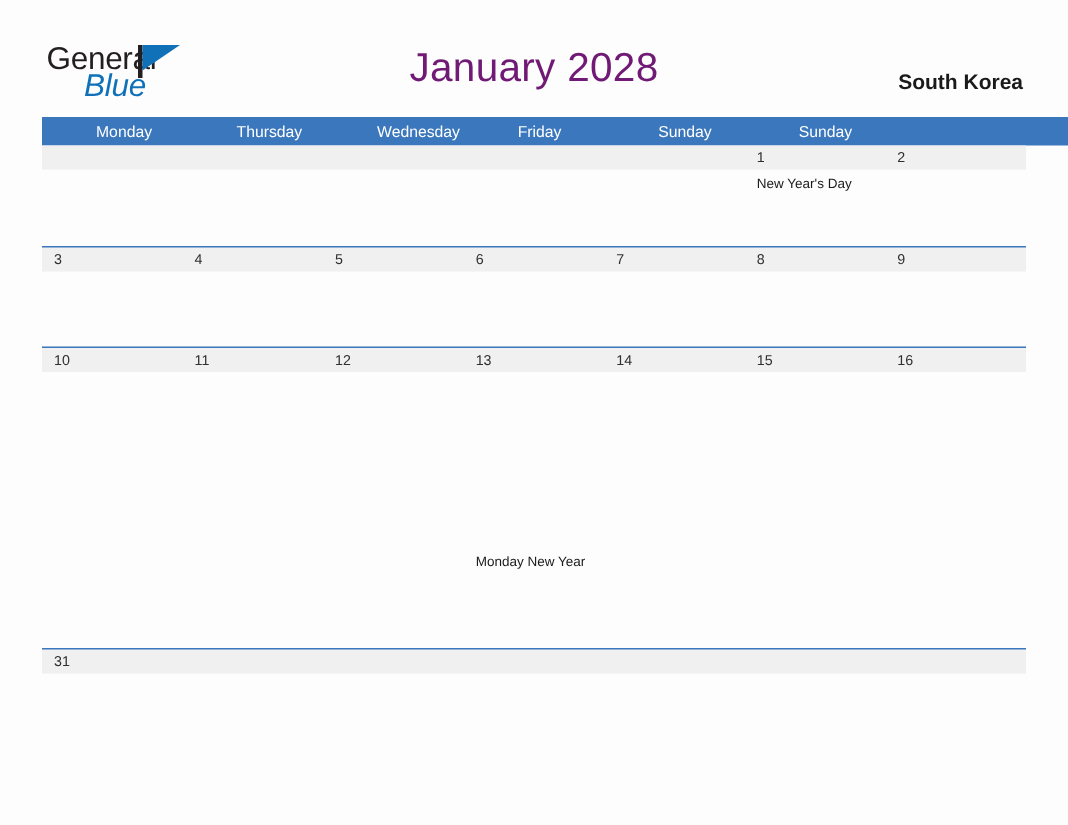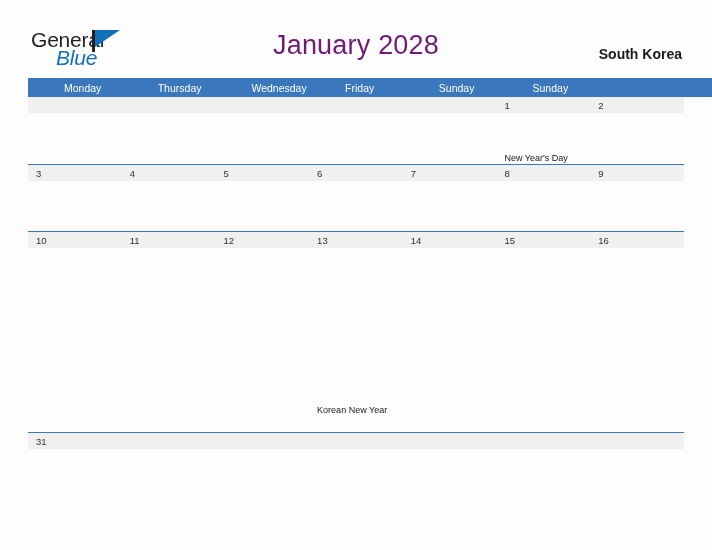--- a/index.html
+++ b/index.html
@@ -178,21 +178,20 @@
     display: flex;
   }
   .week-row.short .events-layer {
     height: 11px;
   }
   .event-cell {
     width: 93.714px;
     box-sizing: border-box;
     padding-left: 8px;
     padding-top: 4px;
-    margin-top: 36px;
   }
   .event-text {
     font-size: 9px;
     color: #1a1a1a;
     line-height: 11px;
     white-space: nowrap;
     font-family: "Liberation Sans", sans-serif;
   }
   .event-text:empty {
     display: none;
@@ -344,21 +343,21 @@
             <div class="event-cell"></div>
             <div class="event-cell"></div>
           </div>
         </div>
         <div class="week-row">
           <div class="events-layer">
             <div class="event-cell"></div>
             <div class="event-cell"></div>
             <div class="event-cell"></div>
             <div class="event-cell">
-              <div class="event-text">Korean New Year</div>
+              <div class="event-text">Monday New Year</div>
             </div>
             <div class="event-cell"></div>
             <div class="event-cell"></div>
             <div class="event-cell"></div>
           </div>
         </div>
         <div class="week-row short">
           <div class="date-band">
             <div class="day-cell">
               <span class="day-num">31</span>

